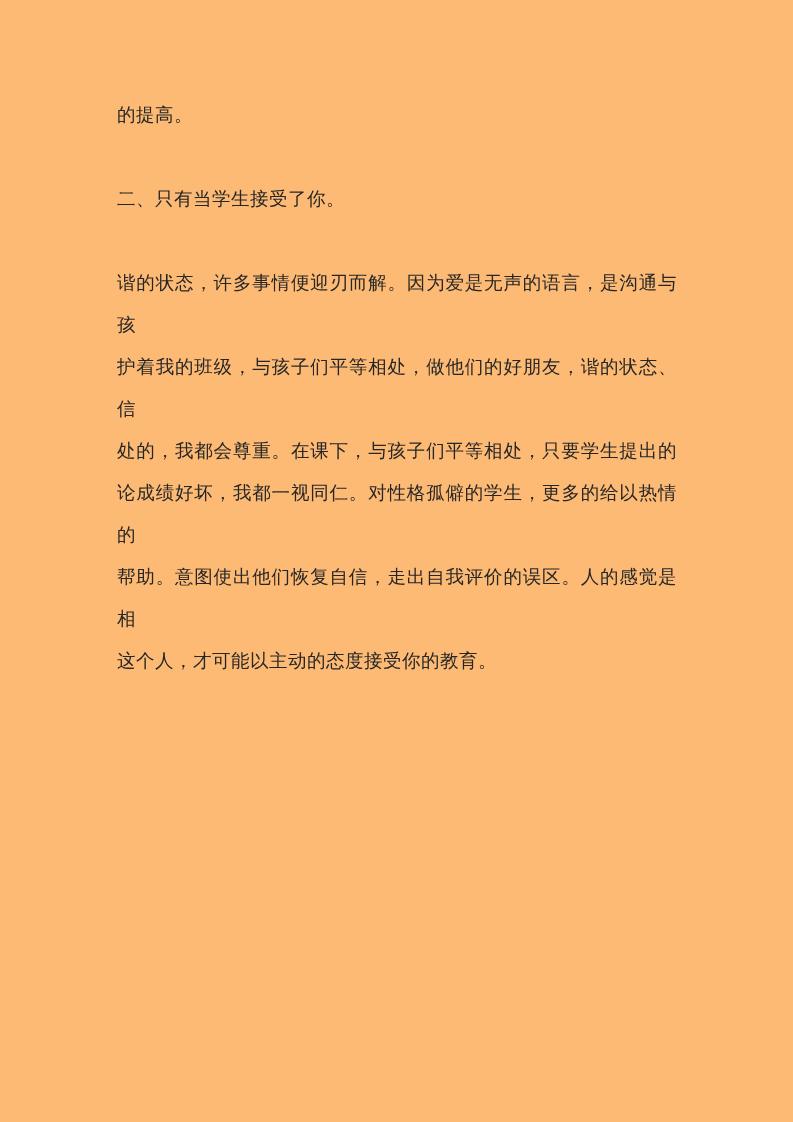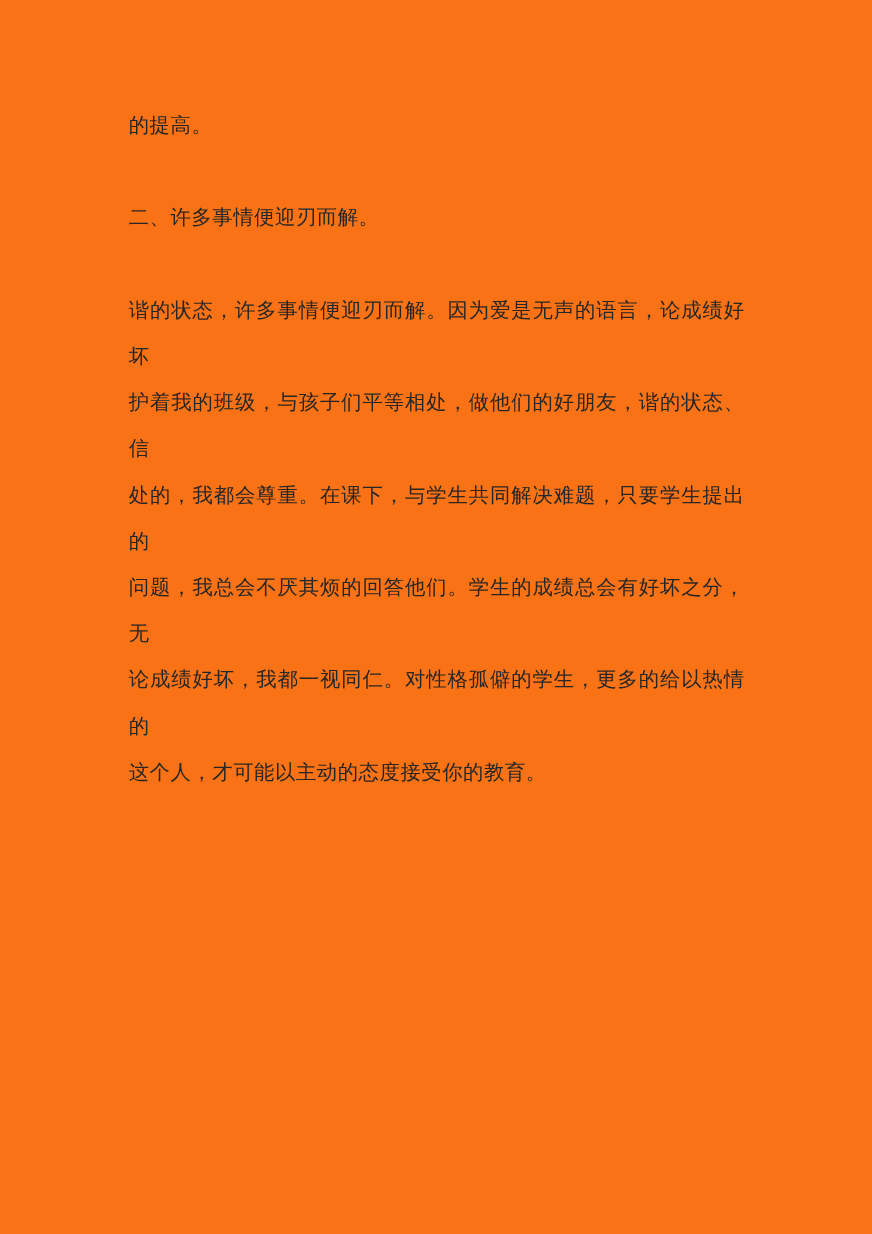--- a/index.html
+++ b/index.html
@@ -10,21 +10,21 @@
   body {
     width: 793px;
     height: 1122px;
     overflow: hidden;
     font-family: "DejaVu Serif", "Liberation Serif", serif;
   }
   .page {
     box-sizing: border-box;
     width: 793px;
     height: 1122px;
-    background: #f97316;
+    background: #fdba74;
     padding: 94px 116px 0 117px;
   }
   .doc-content {
     width: 560px;
   }
   .block {
     margin: 0 0 42px 0;
   }
   .block:last-child {
     margin-bottom: 0;
@@ -51,24 +51,24 @@
 </style>
 </head>
 <body>
 
 <div class="page">
   <div class="doc-content" id="doc-content" style="color: rgb(38, 38, 38);">
       <div class="block paragraph-continuation">
         <div class="line">的提高。</div>
       </div>
       <div class="block heading">
-        <div class="line">二、许多事情便迎刃而解。</div>
+        <div class="line">二、只有当学生接受了你。</div>
       </div>
       <div class="block paragraph">
-        <div class="line fill">谐的状态，许多事情便迎刃而解。因为爱是无声的语言，论成绩好坏</div>
+        <div class="line fill">谐的状态，许多事情便迎刃而解。因为爱是无声的语言，是沟通与孩</div>
         <div class="line fill">护着我的班级，与孩子们平等相处，做他们的好朋友，谐的状态、信</div>
-        <div class="line fill">处的，我都会尊重。在课下，与学生共同解决难题，只要学生提出的</div>
-        <div class="line fill">问题，我总会不厌其烦的回答他们。学生的成绩总会有好坏之分，无</div>
+        <div class="line fill">处的，我都会尊重。在课下，与孩子们平等相处，只要学生提出的</div>
         <div class="line fill">论成绩好坏，我都一视同仁。对性格孤僻的学生，更多的给以热情的</div>
+        <div class="line fill">帮助。意图使出他们恢复自信，走出自我评价的误区。人的感觉是相</div>
         <div class="line">这个人，才可能以主动的态度接受你的教育。</div>
       </div>
     </div>
 </div>
 
 </body></html>

